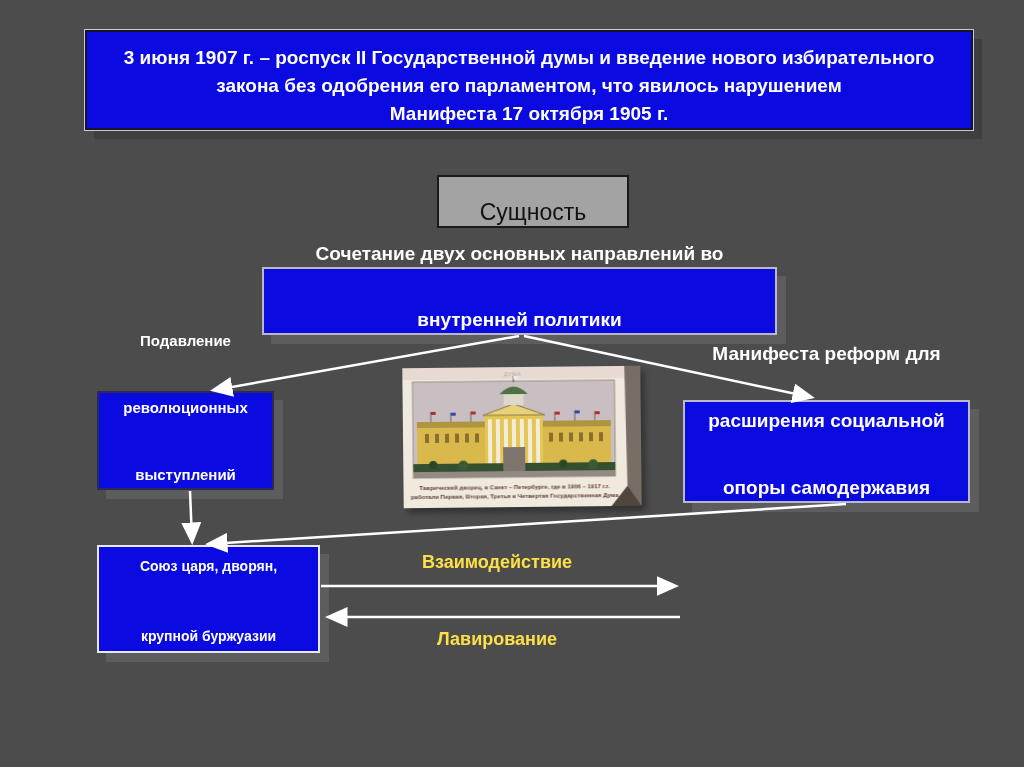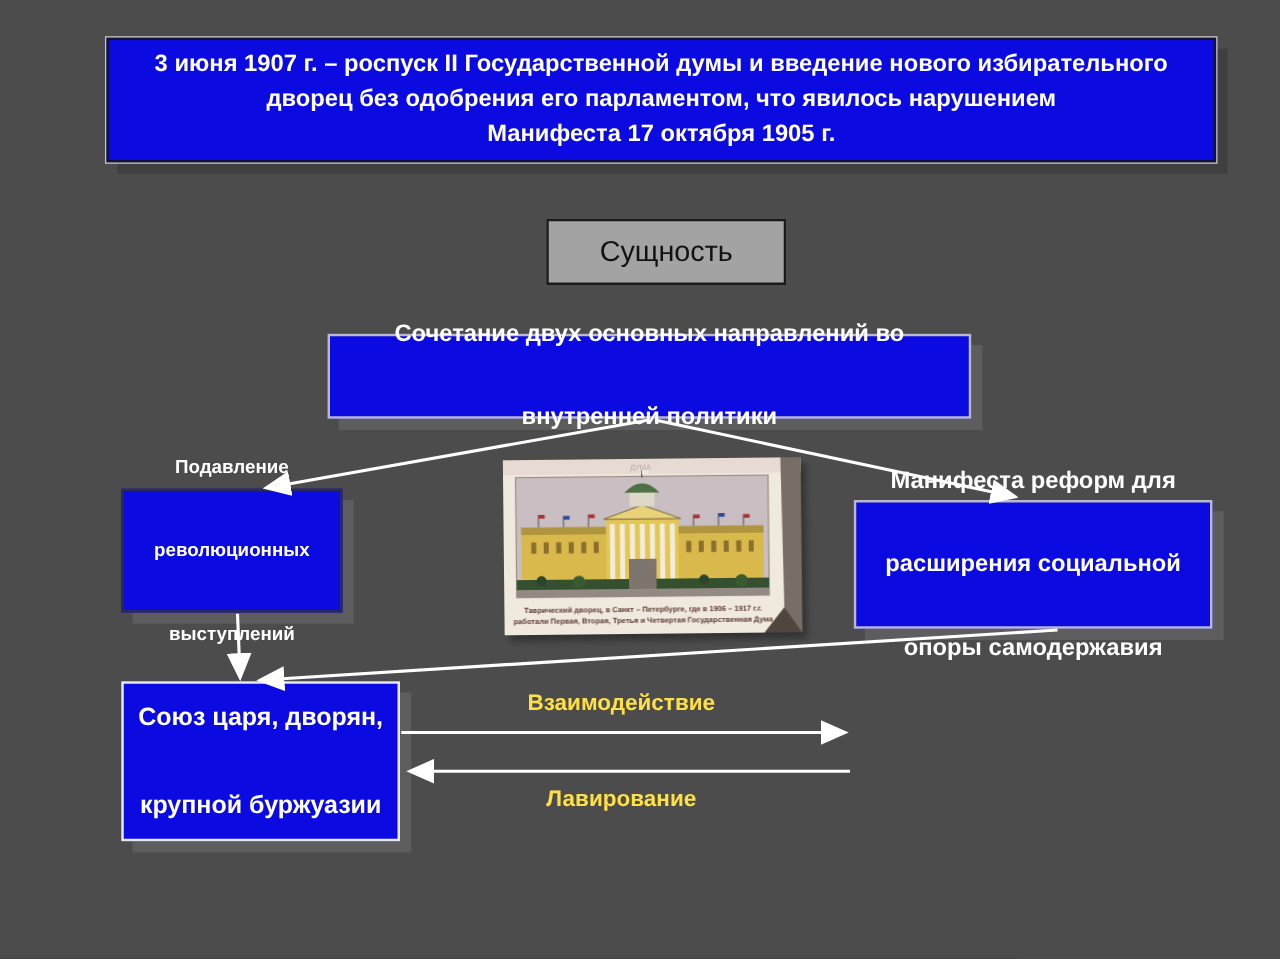--- a/index.html
+++ b/index.html
@@ -10,21 +10,21 @@
   .slide{
     position:relative;
     width:1024px;height:767px;
     background:#4c4c4c;
     overflow:hidden;
   }
   .box{
     position:absolute;
     box-sizing:border-box;
     display:flex;flex-direction:column;
-    align-items:center;justify-content:center;
+    align-items:center;justify-content:flex-end;
     text-align:center;
   }
   .bluebox{
     background:#0b0be1;
     color:#ffffff;
     font-weight:bold;
     border:2px solid #b9b9c9;
   }
   .shadow-light{box-shadow:9px 9px 0 #5d5d5d;gap:40px;}
   .title-box{
@@ -47,22 +47,22 @@
   .suppression-box{
     left:97px;top:391px;width:177px;height:99px;
     font-size:15px;line-height:27px;
     border-color:#2a2a55;
   }
   .reforms-box{
     left:683px;top:400px;width:287px;height:103px;
     font-size:19px;line-height:27px;
   }
   .union-box{
-    left:97px;top:545px;width:223px;height:128px;
-    font-size:20px;line-height:30px;
+    left:97px;top:545px;width:223px;height:108px;
+    font-size:14px;line-height:30px;
     border-color:#e8e8f2;
   }
   .duma-box{
     left:682px;top:567px;width:289px;height:68px;
     font-size:20px;line-height:26px;
     border-color:#e8e8f2;
   }
   .rel-label{
     position:absolute;
     color:#fde047;font-weight:bold;font-size:18px;
@@ -80,21 +80,21 @@
     filter:drop-shadow(4px 5px 3px rgba(0,0,0,0.35));
   }
 </style>
 </head>
 <body>
 
 <div class="slide">
 
   <div class="box bluebox title-box">
     <div>3 июня 1907 г. – роспуск II Государственной думы и введение нового избирательного</div>
-    <div>дворец без одобрения его парламентом, что явилось нарушением</div>
+    <div>закона без одобрения его парламентом, что явилось нарушением</div>
     <div>Манифеста 17 октября 1905 г.</div>
   </div>
 
   <div class="box essence-box">
     <div>Сущность</div>
   </div>
 
   <div class="box bluebox combination-box shadow-light">
     <div>Сочетание двух основных направлений во</div>
     <div>внутренней политики</div>

